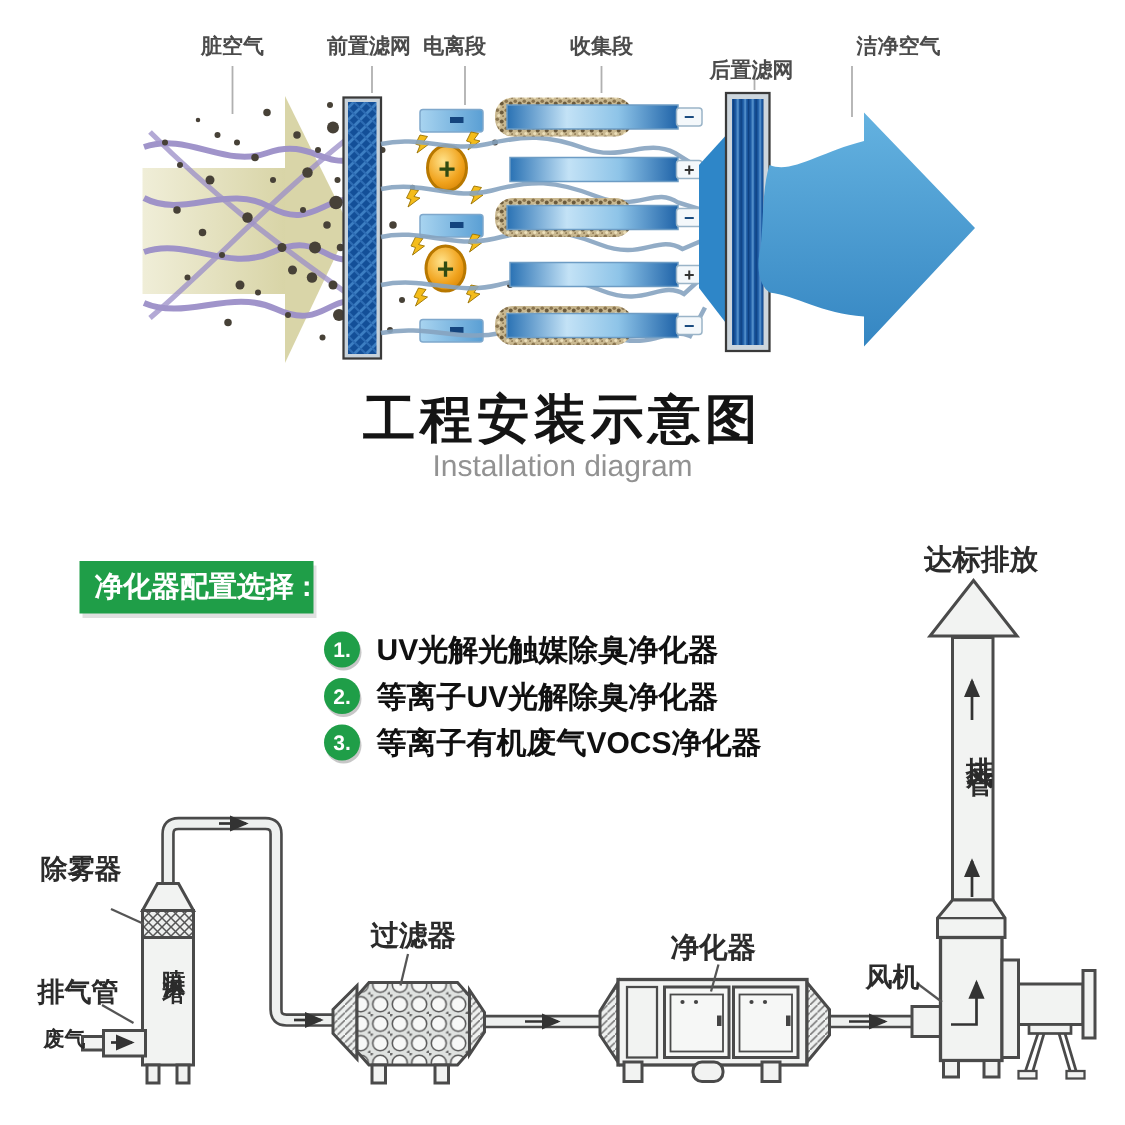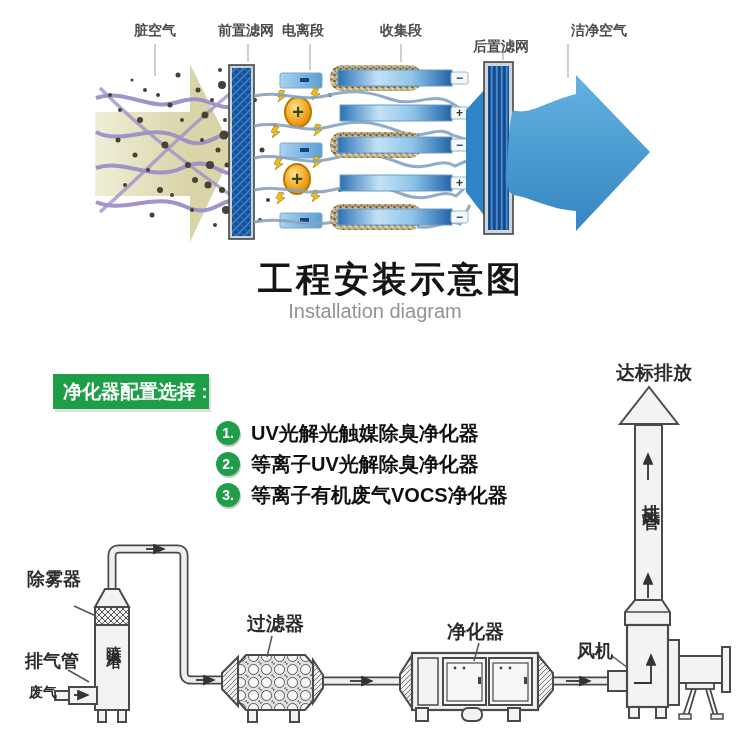--- a/index.html
+++ b/index.html
@@ -4,33 +4,33 @@
 <style>
   html,body{margin:0;padding:0;background:#fff;}
   #page{position:relative;width:750px;height:750px;overflow:hidden;background:#ffffff;
         font-family:"Liberation Sans","DejaVu Sans",sans-serif;}
   #gfx{position:absolute;left:0;top:0;width:750px;height:750px;}
   .gray-section{position:absolute;left:0;top:340px;width:750px;height:410px;
       background:linear-gradient(175deg,#f1f3f2 0%,#e7eae9 45%,#dce0df 100%);
       border-top:1px solid #ced2d0;}
   .lbl{position:absolute;white-space:nowrap;color:#2b2b2b;font-weight:bold;}
   .stage{font-size:14px;color:#4b4b4b;transform:translateX(-50%);}
-  .title{font-size:35px;letter-spacing:3px;color:#141414;transform:translateX(-50%);margin-left:16px;}
+  .title{font-size:35px;letter-spacing:3px;color:#141414;transform:translateX(-50%);}
   .subtitle{font-size:20px;font-weight:normal;color:#929292;transform:translateX(-50%);}
   .cfg-box{position:absolute;left:53px;top:374px;width:156px;height:35px;
       background:#1f9e48;color:#ffffff;font-weight:bold;font-size:19px;
       line-height:35px;padding-left:10px;box-sizing:border-box;
       box-shadow:2px 3px 0 rgba(0,0,0,0.12);}
   .opt-row{position:absolute;left:216px;height:26px;display:flex;align-items:center;}
   .opt-num{width:24px;height:24px;border-radius:50%;background:#1f9e48;color:#fff;
       font-size:14px;font-weight:bold;display:flex;align-items:center;justify-content:center;
       box-shadow:1px 2px 0 rgba(0,0,0,0.22);flex:0 0 24px;}
   .opt-txt{margin-left:11px;font-size:20px;font-weight:bold;color:#101010;}
   .vtext{writing-mode:vertical-rl;text-orientation:upright;}
-  .eq{font-size:19px;}
+  .eq{font-size:19px;font-family:Liberation Mono, monospace;}
 </style>
 </head>
 <body>
 
 <div id="page">
 
   <svg id="gfx" viewBox="0 0 750 750" xmlns="http://www.w3.org/2000/svg">
     <defs>
       <linearGradient id="beigeG" x1="0" y1="0" x2="1" y2="0">
         <stop offset="0" stop-color="#f0eed8"></stop>

